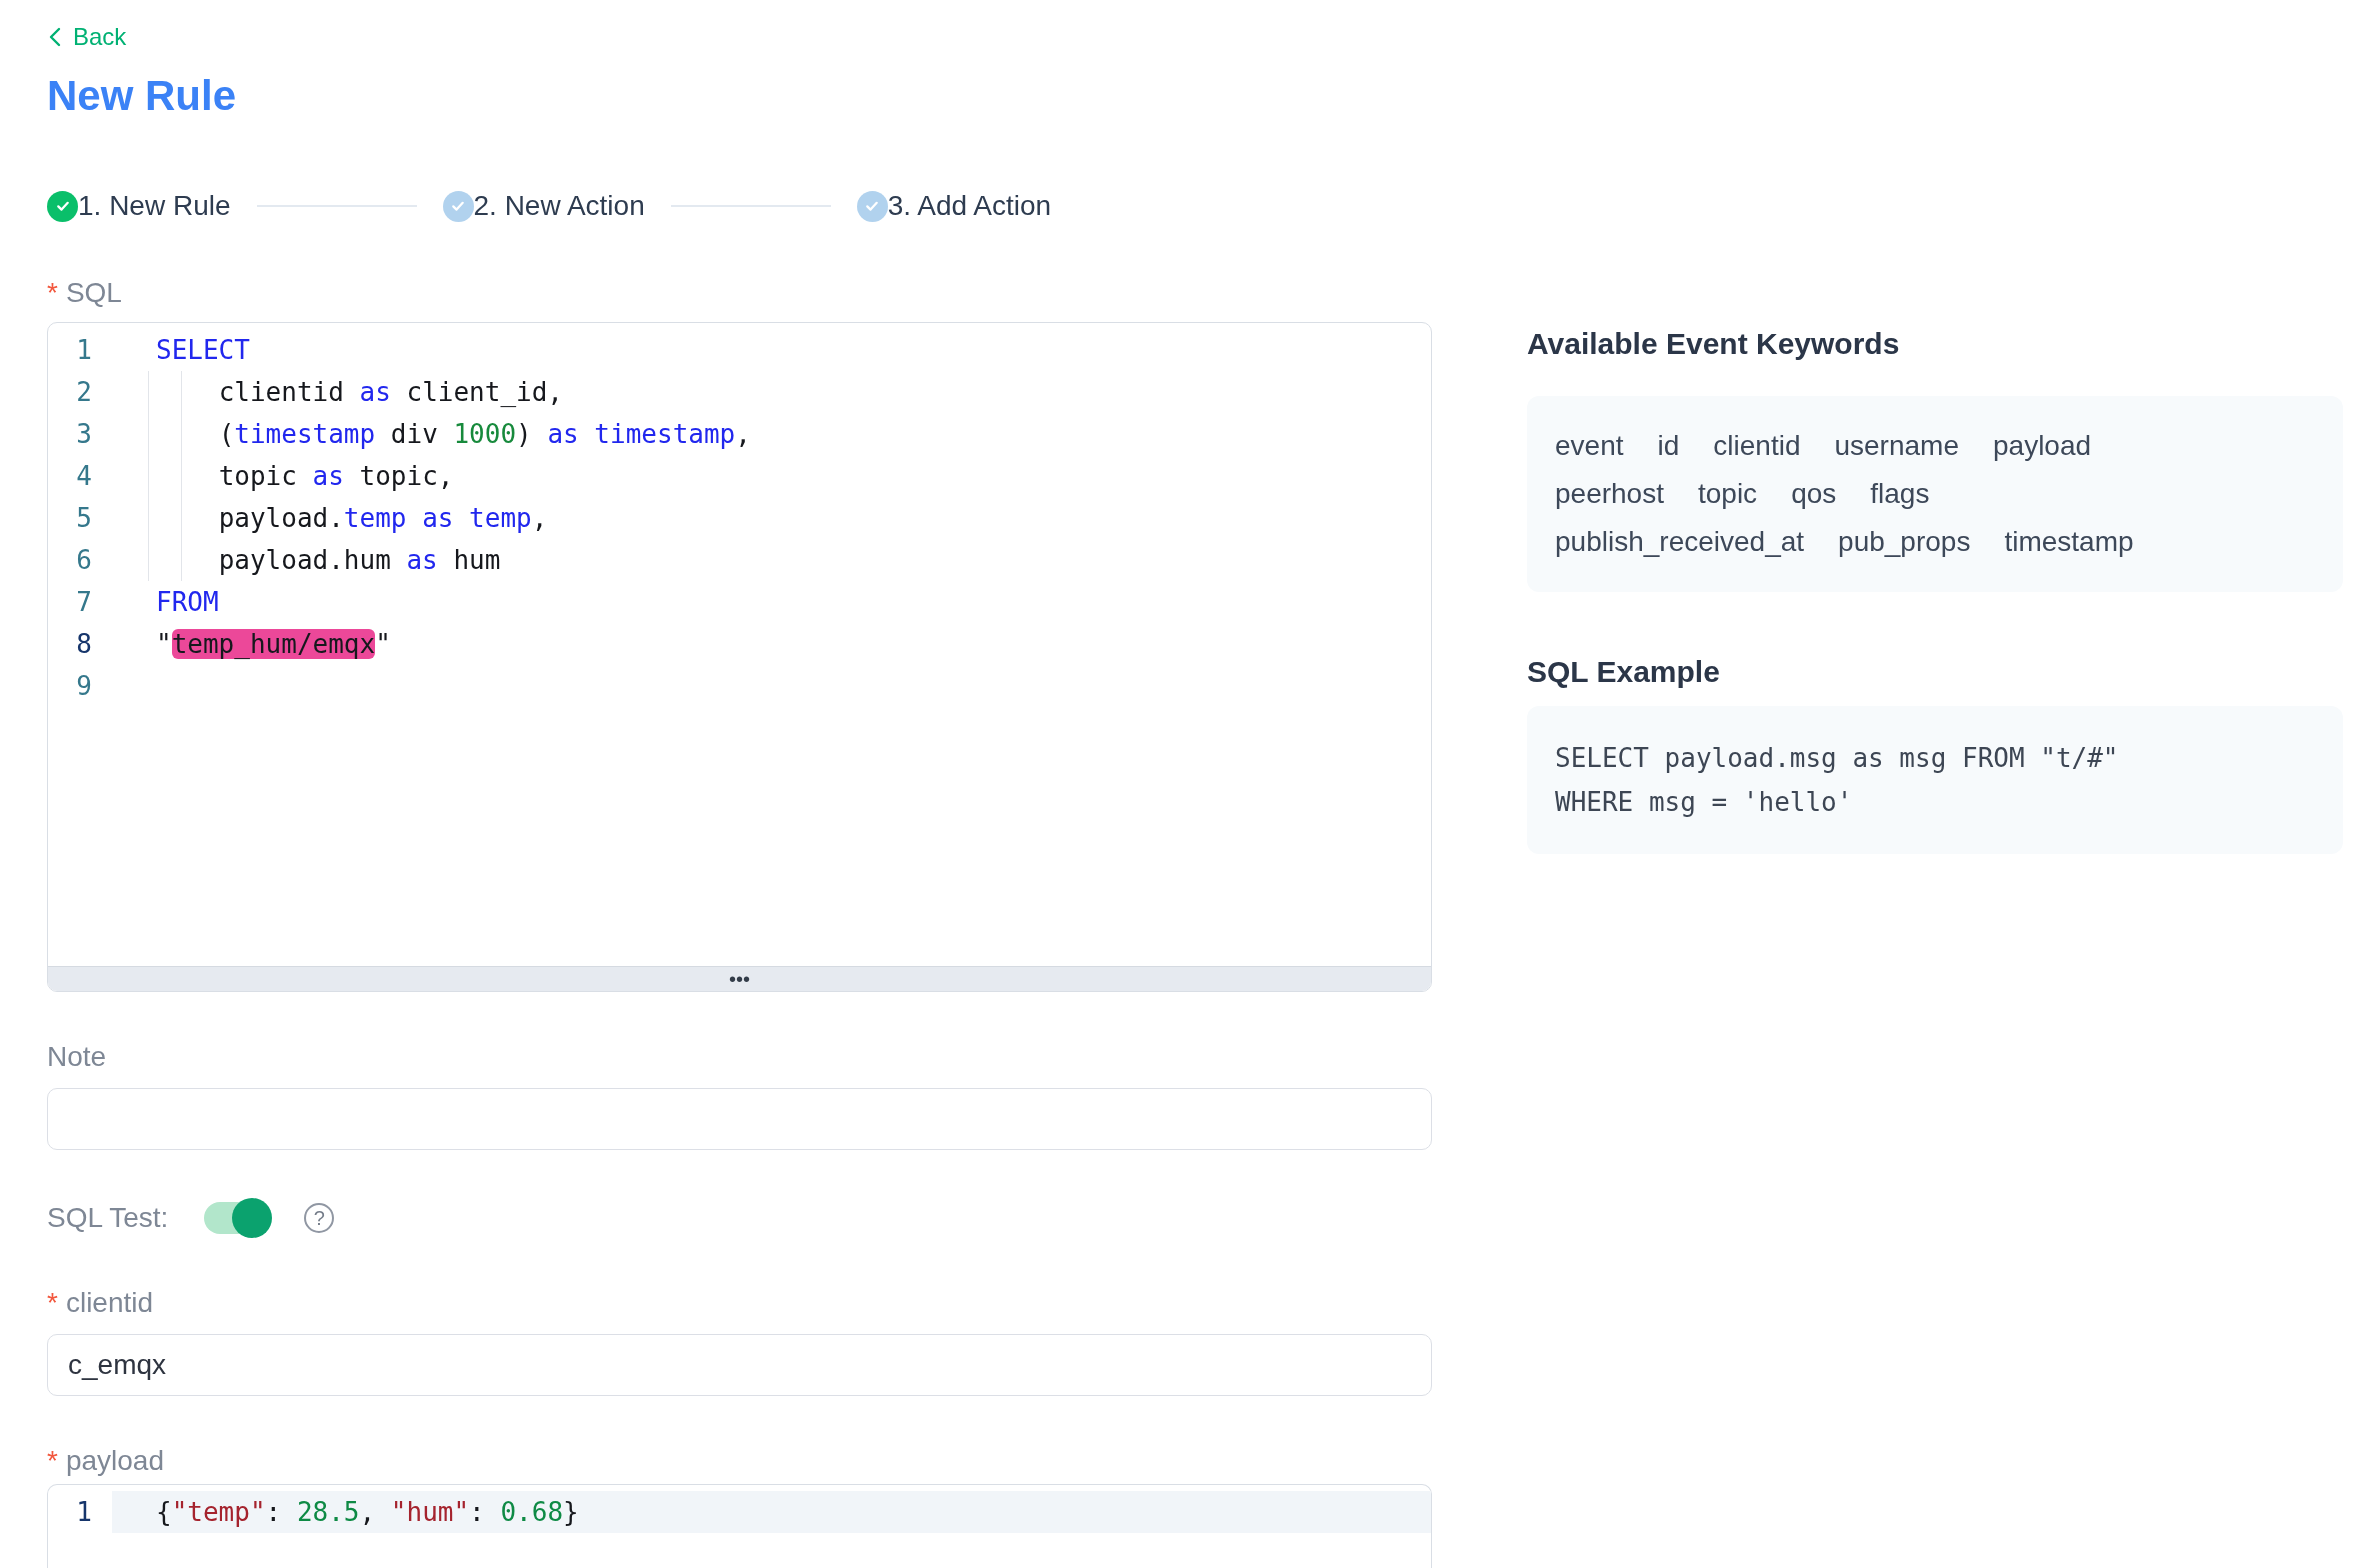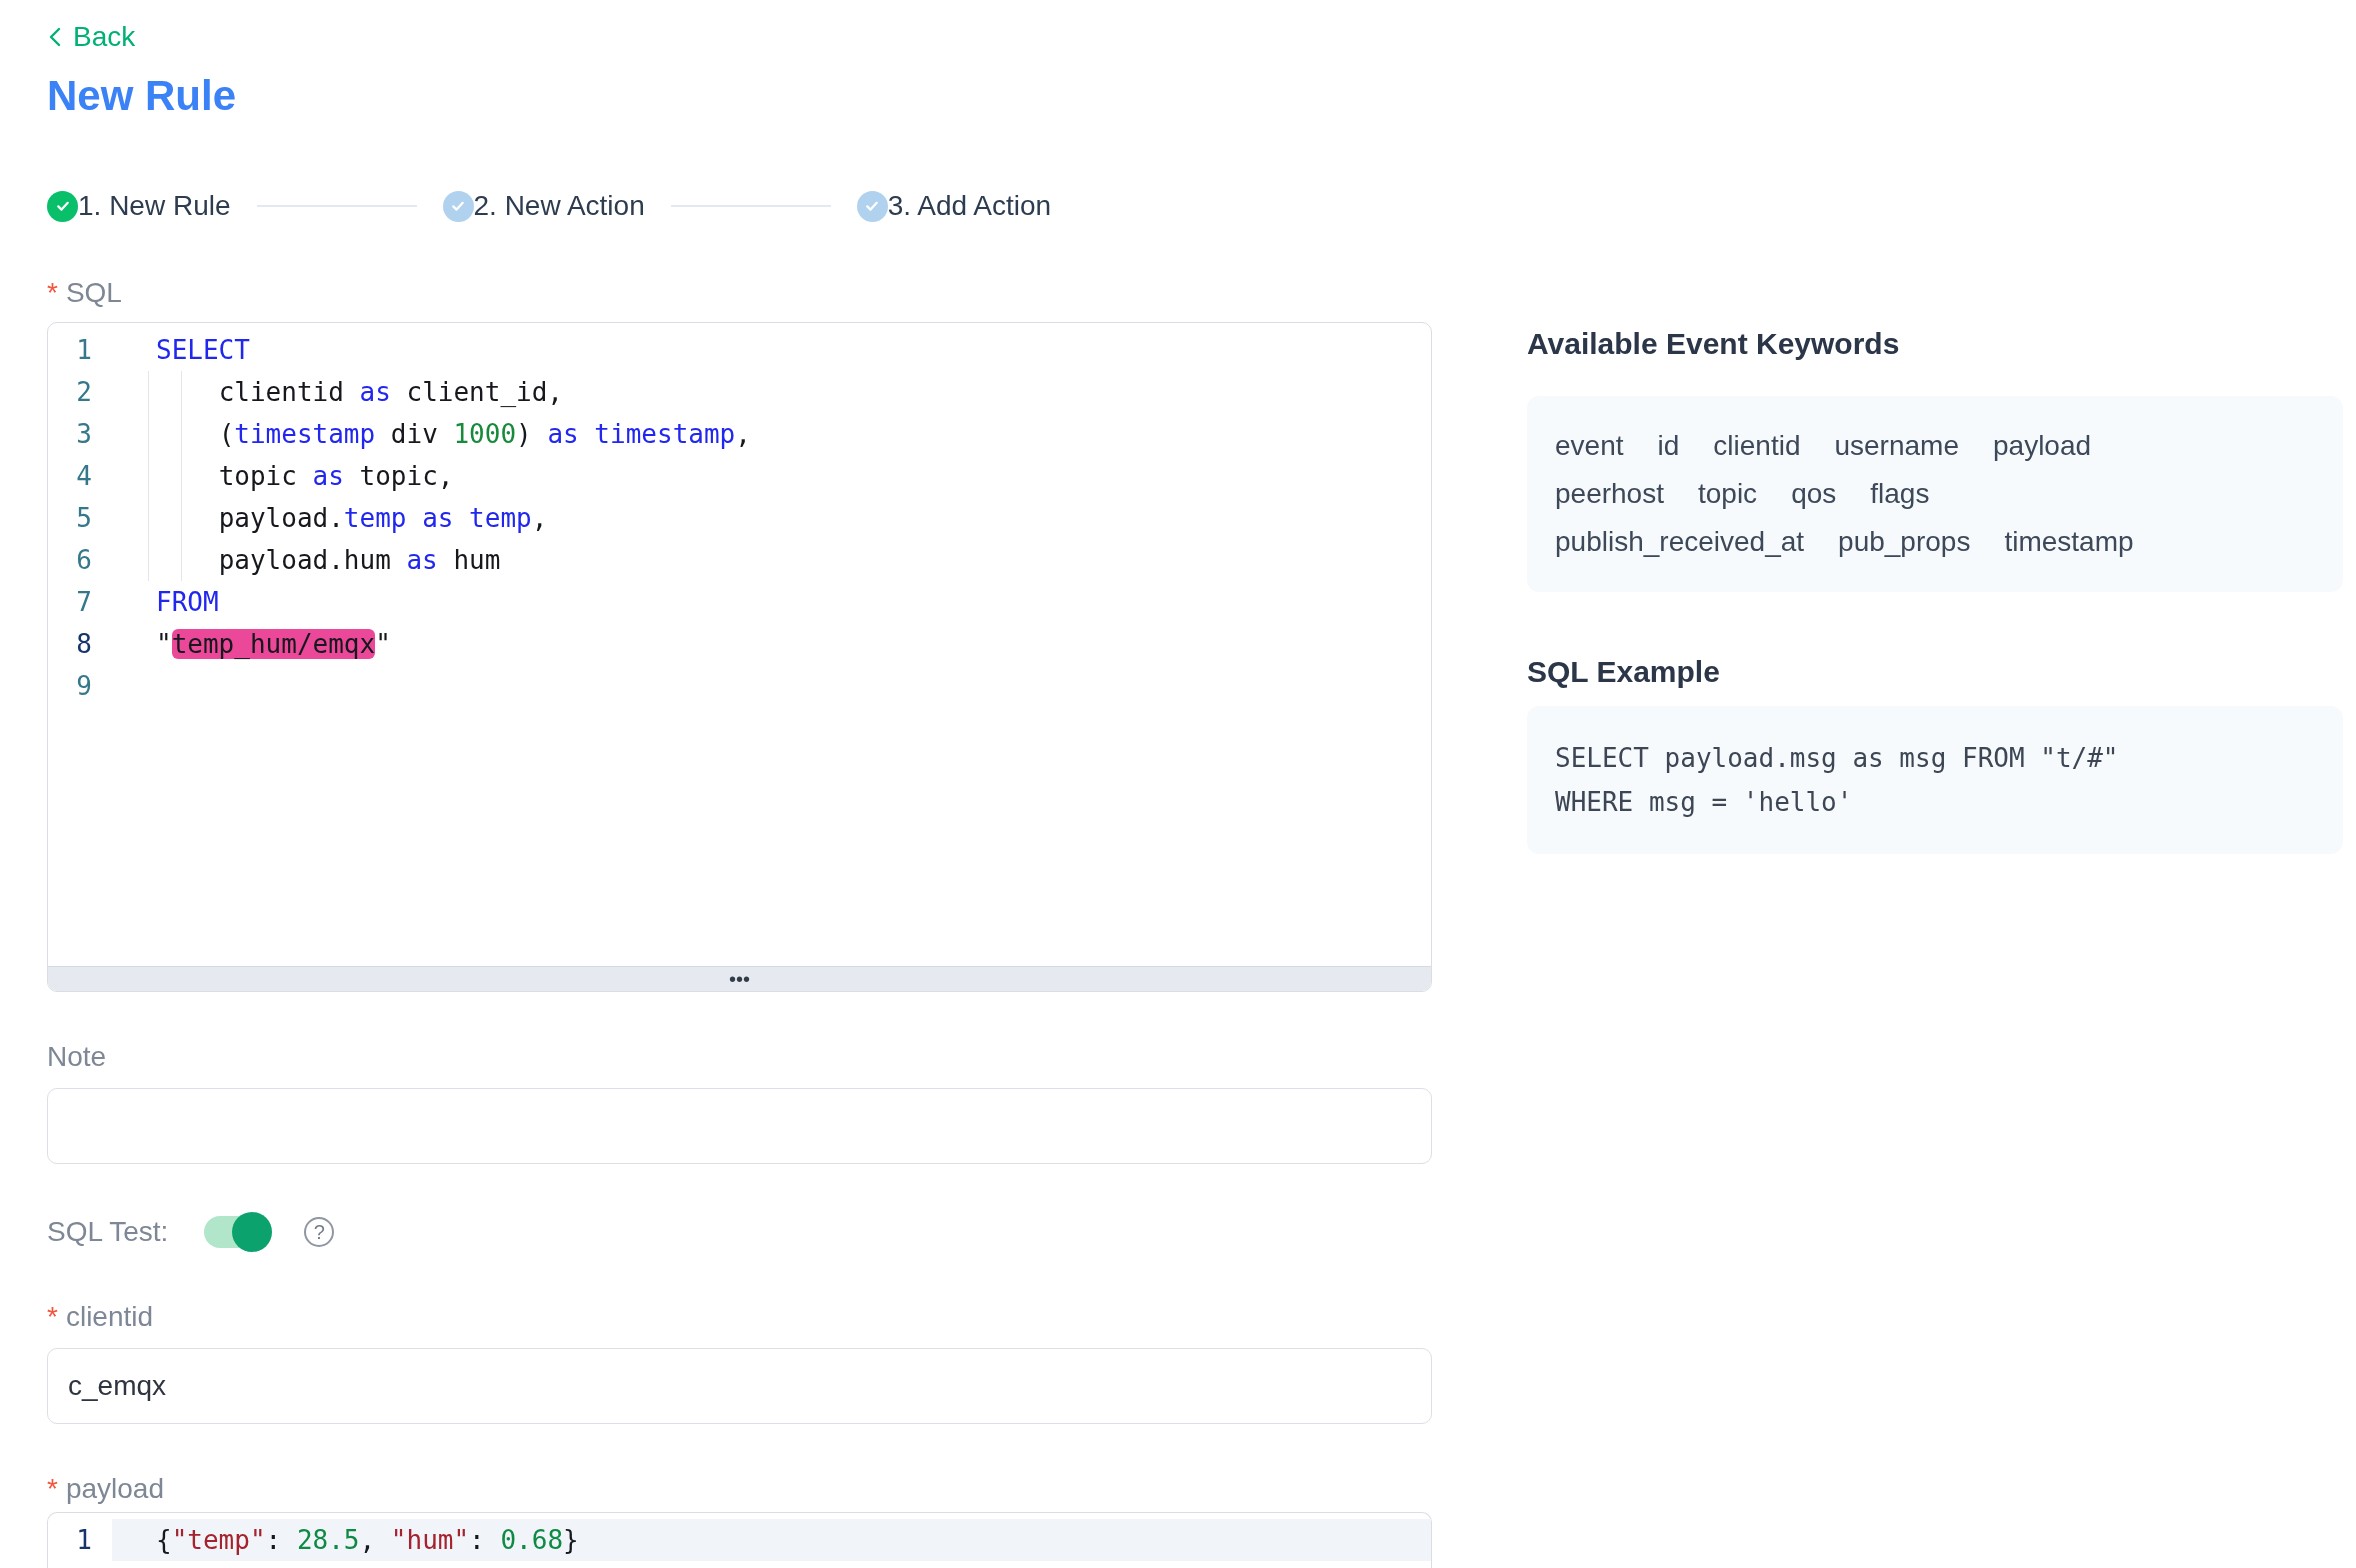--- a/index.html
+++ b/index.html
@@ -2,21 +2,21 @@
 <html><head>
 <meta charset="utf-8">
 <style>
   * { margin:0; padding:0; box-sizing:border-box; }
   html,body { width:2356px; height:1568px; background:#ffffff; overflow:hidden;
               font-family:"Liberation Sans", sans-serif; }
   .main-col { position:absolute; left:47px; top:0; width:1385px; }
 
   
   .back { display:inline-flex; align-items:center; gap:10px; margin-top:22px;
-          color:#00b173; font-size:28px; line-height:30px; cursor:pointer; }
+          color:#00b173; font-size:24px; line-height:30px; cursor:pointer; }
   .back svg { display:block; }
 
   h1.title { margin-top:22px; font-size:42px; line-height:44px; font-weight:bold; color:#3b82f6; }
 
   
   .stepper { display:flex; align-items:center; margin-top:72px; height:32px; }
   .step { display:flex; align-items:center; }
   .step-icon { width:31px; height:31px; border-radius:50%; display:flex; align-items:center; justify-content:center; flex:none; }
   .step-icon.done { background:#0abf6a; }
   .step-icon.next { background:#b1d2ee; }
@@ -44,21 +44,21 @@
   .tk-key { color:#a5232e; }
   .tk-jnum { color:#0e8a45; }
   .guide { position:absolute; top:48px; height:210px; width:0; border-left:1px solid #e2e5ea; }
   .guide.g1 { left:100px; } .guide.g2 { left:133px; }
   .resize-handle { position:absolute; left:0; right:0; bottom:0; height:25px; background:#e6eaf0;
                    border-top:1px solid #d5dae1; display:flex; align-items:center; justify-content:center;
                    color:#333c49; font-size:20px; letter-spacing:0px; cursor:row-resize; }
   .editor.payload { margin-top:8px; height:94px; border-bottom:none; border-radius:10px 10px 0 0; }
 
   
-  .text-input { margin-top:16px; width:100%; height:76px; border:1px solid #dcdfe6; border-radius:10px;
+  .text-input { margin-top:16px; width:100%; height:62px; border:1px solid #dcdfe6; border-radius:10px;
                 background:#fff; font-size:28px; color:#2e3440; padding:0 20px;
                 font-family:"Liberation Sans", sans-serif; outline:none; }
 
   
   .test-row { margin-top:48px; display:flex; align-items:center; gap:36px; height:40px; }
   .test-label { font-size:28px; color:#7e8795; }
   .switch { position:relative; width:64px; height:32px; flex:none; cursor:pointer; }
   .switch .track { position:absolute; inset:0; border-radius:16px; background:#b2e6cb; }
   .switch .knob { position:absolute; right:-4px; top:-4px; width:40px; height:40px; border-radius:50%; background:#0ba26e; }
   .help { width:30px; height:30px; border-radius:50%; border:2px solid #9097a3; color:#757d8a;

